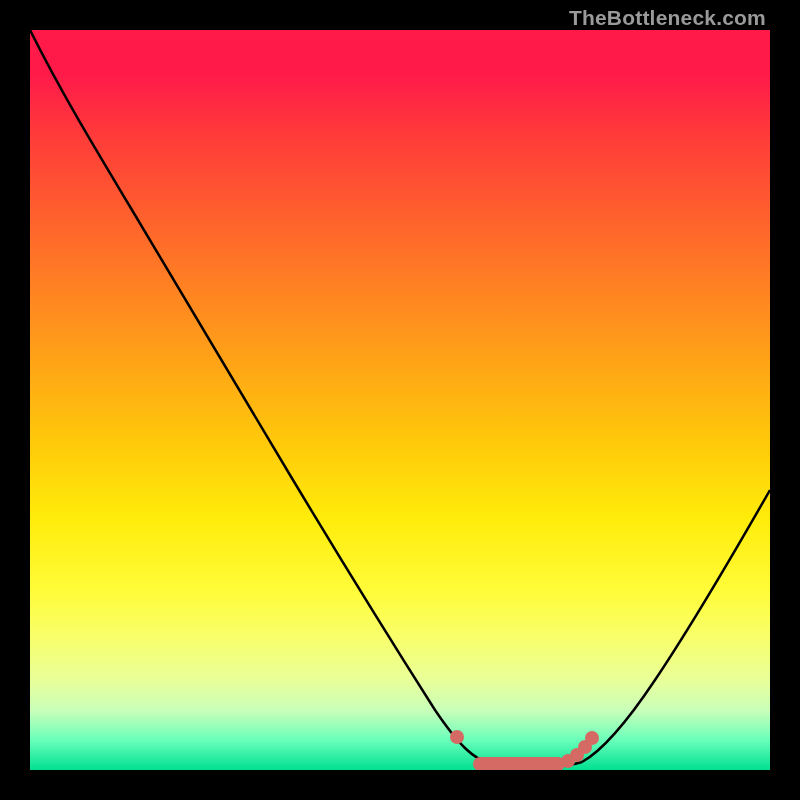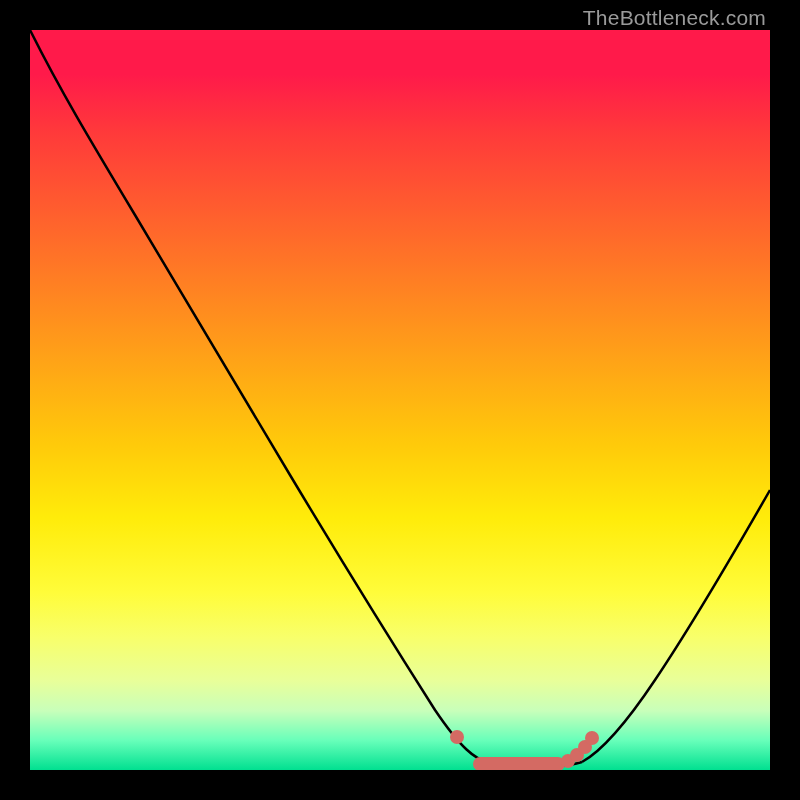--- a/index.html
+++ b/index.html
@@ -45,21 +45,21 @@
       #00e090 100%
     );
   }
   .watermark {
     position: absolute;
     top: 6px;
     right: 34px;
     color: #9a9a9a;
     font-size: 21px;
     letter-spacing: 0.2px;
-    font-weight: 400;
+    font-weight: 700;
   }
   svg.curve {
     position: absolute;
     top: 0; left: 0;
     width: 100%; height: 100%;
   }
   .valley-marker {
     position: absolute;
     pointer-events: none;
   }

